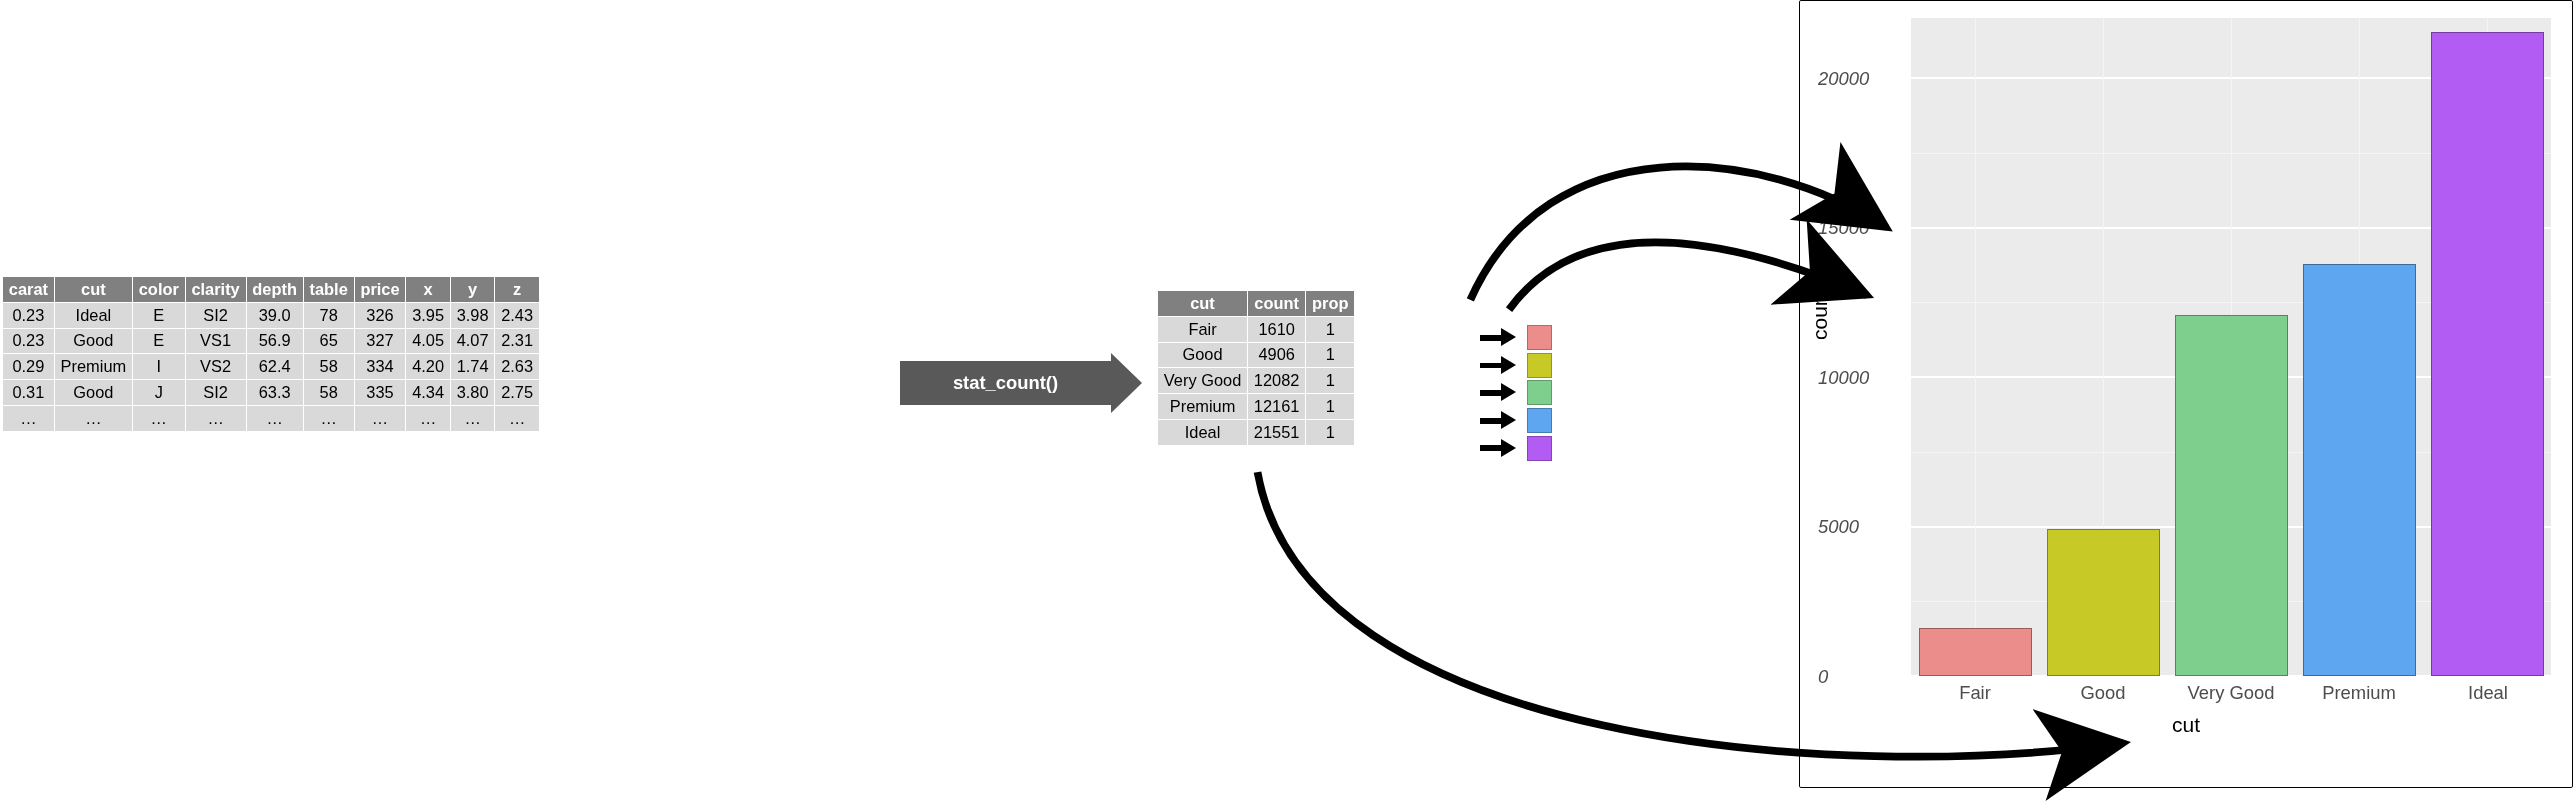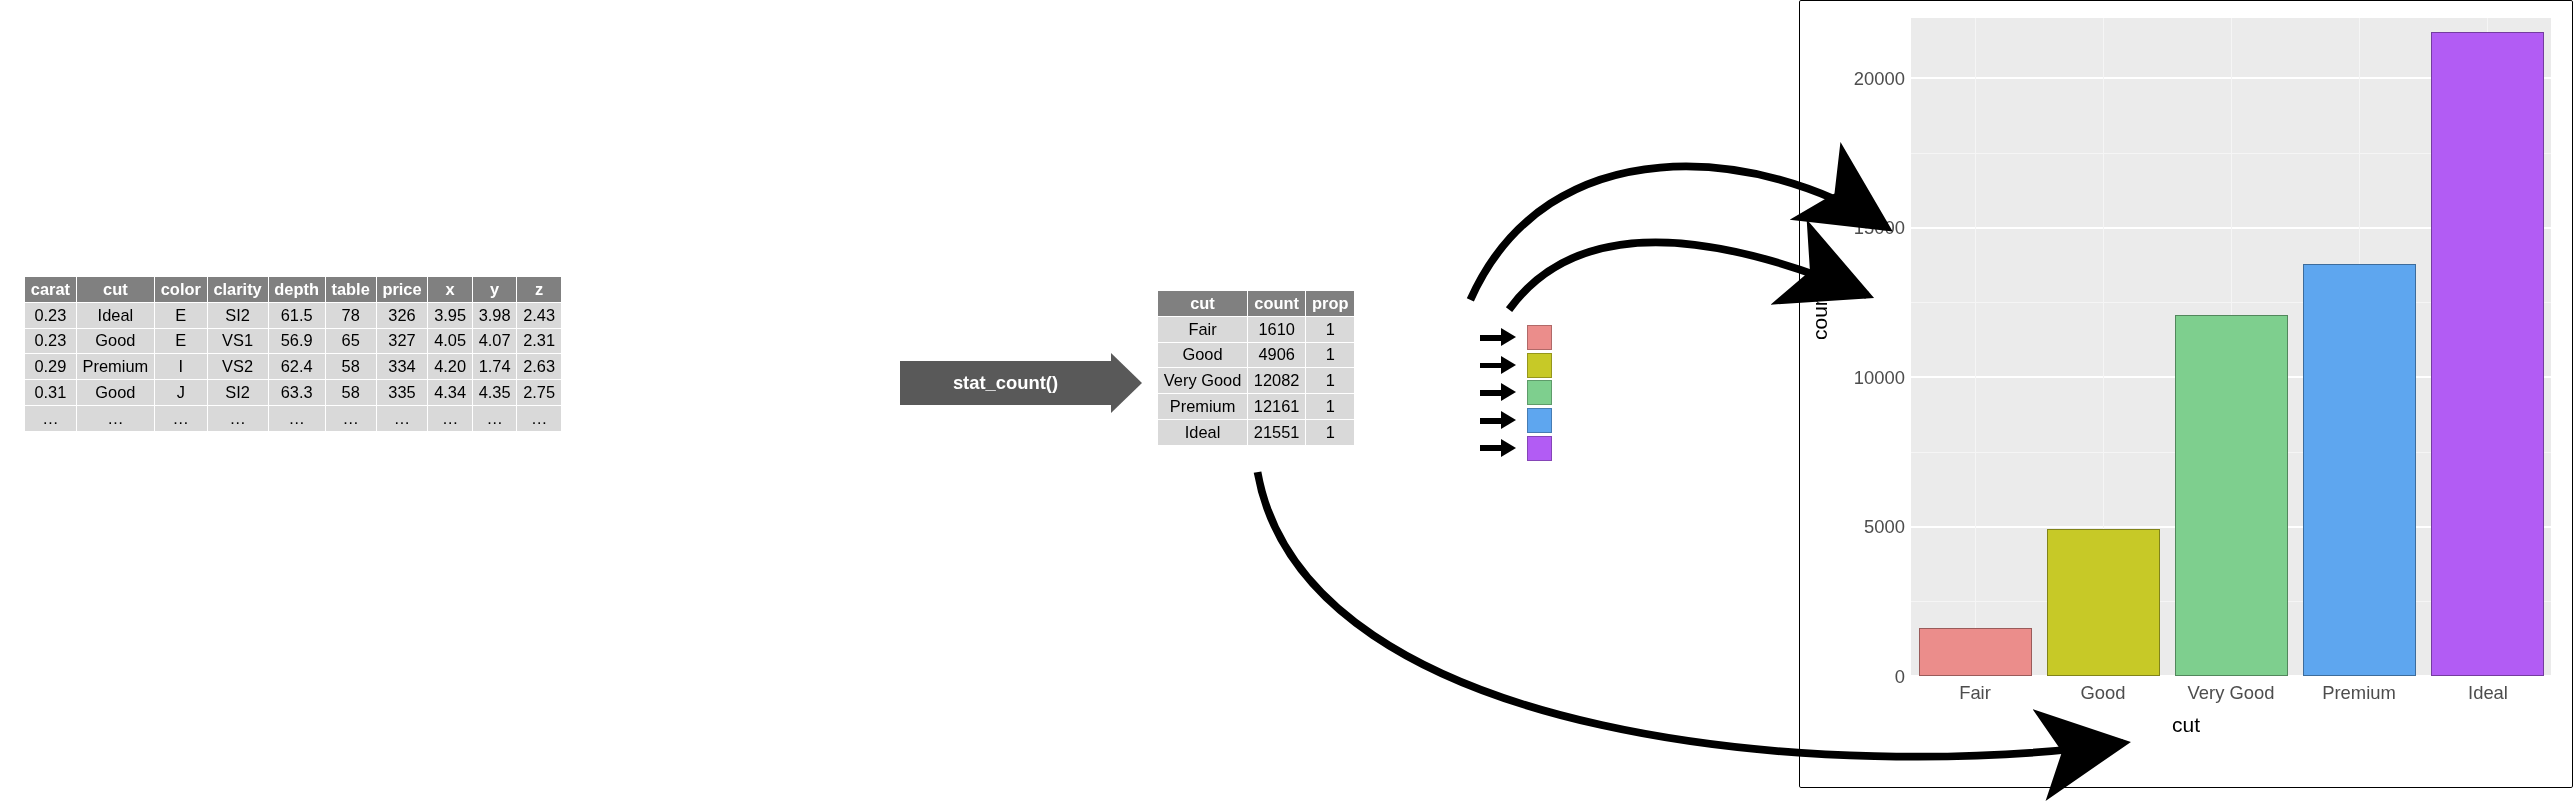--- a/index.html
+++ b/index.html
@@ -30,21 +30,21 @@
   table.data th {
     background: #808080;
     color: #fff;
     font-weight: bold;
   }
   table.data td {
     background: #d9d9d9;
     color: #000;
   }
 
-  #raw-table { position: absolute; left: 24px; top: 276px; }
+  #raw-table { position: absolute; left: 2px; top: 276px; }
   #agg-table { position: absolute; left: 1157px; top: 290px; }
 
   
   .fn-arrow {
     position: absolute;
     left: 900px;
     top: 361px;
     width: 242px;
     height: 44px;
   }
@@ -141,23 +141,23 @@
   .bar {
     position: absolute;
     bottom: 0;
     border: 1px solid rgba(0,0,0,.35);
     box-sizing: border-box;
   }
   .ytick {
     position: absolute;
     right: 667px;
     width: 87px;
-    text-align: right;
     font-size: 18.4px;
     color: #4d4d4d;
+    font-style: italic;
   }
   .xtick {
     position: absolute;
     top: 681px;
     font-size: 18.4px;
     color: #4d4d4d;
     text-align: center;
   }
   .y-axis-label {
     position: absolute;
@@ -202,21 +202,21 @@
           <th>y</th>
           <th>z</th>
         </tr>
       </thead>
     <tbody id="raw-body">
         <tr>
           <td>0.23</td>
           <td>Ideal</td>
           <td>E</td>
           <td>SI2</td>
-          <td>61.5</td>
+          <td>39.0</td>
           <td>78</td>
           <td>326</td>
           <td>3.95</td>
           <td>3.98</td>
           <td>2.43</td>
         </tr>
         <tr>
           <td>0.23</td>
           <td>Good</td>
           <td>E</td>
@@ -242,21 +242,21 @@
         </tr>
         <tr>
           <td>0.31</td>
           <td>Good</td>
           <td>J</td>
           <td>SI2</td>
           <td>63.3</td>
           <td>58</td>
           <td>335</td>
           <td>4.34</td>
-          <td>4.35</td>
+          <td>3.80</td>
           <td>2.75</td>
         </tr>
         <tr>
           <td>…</td>
           <td>…</td>
           <td>…</td>
           <td>…</td>
           <td>…</td>
           <td>…</td>
           <td>…</td>

